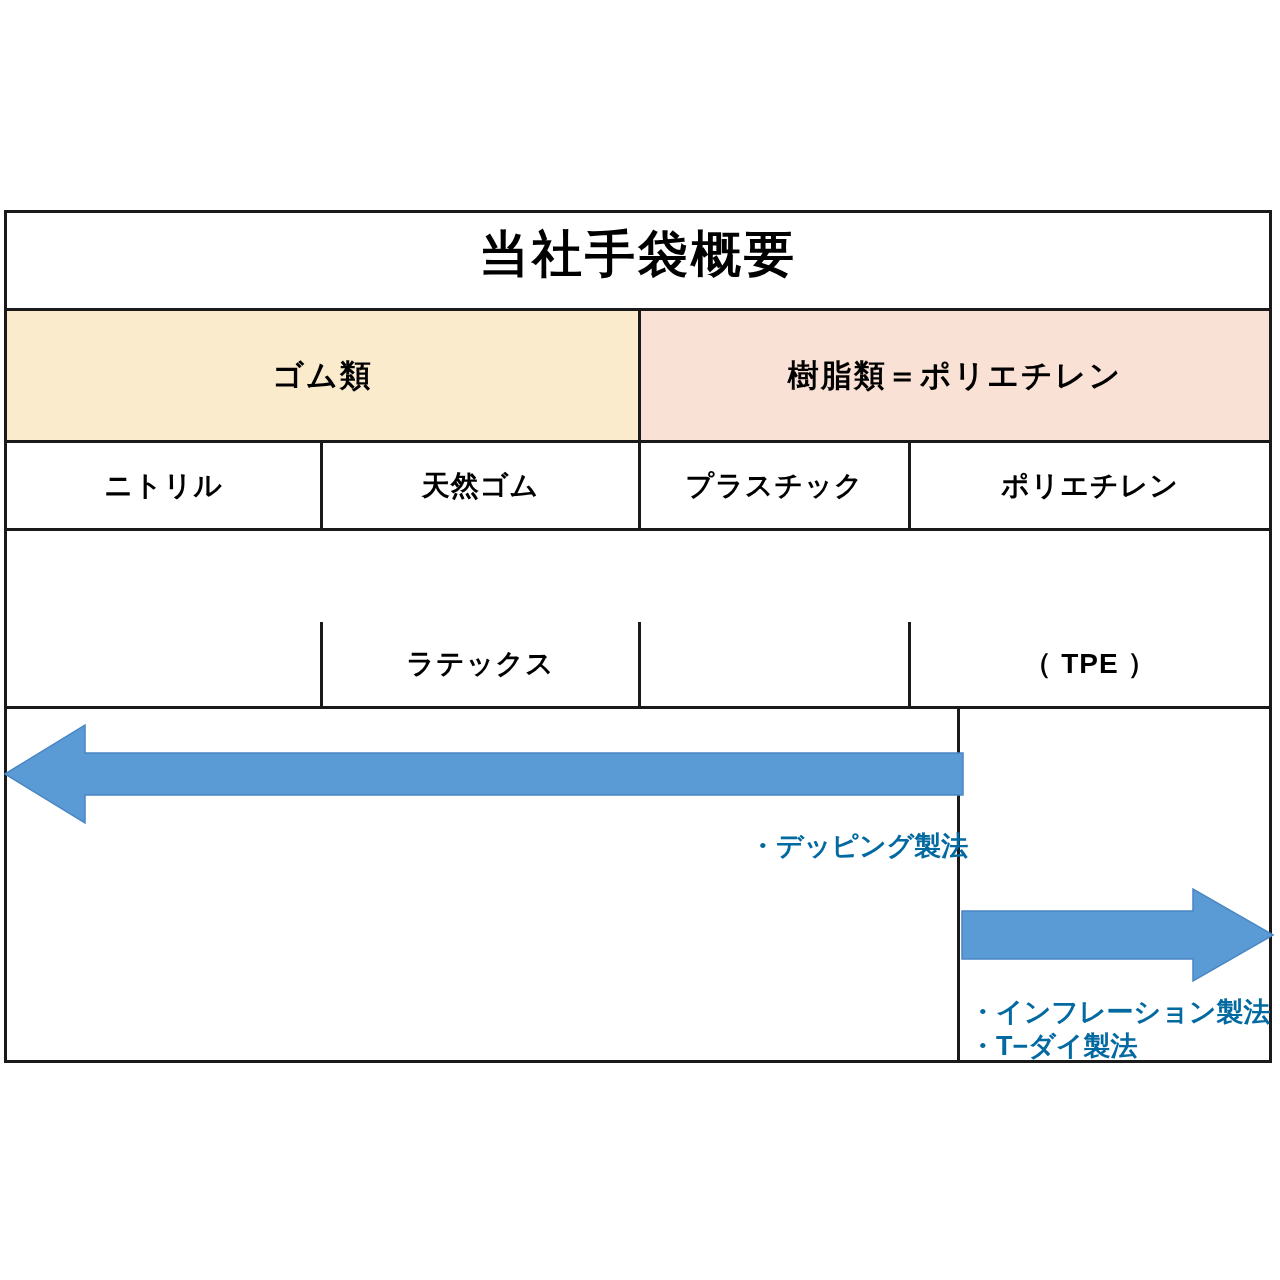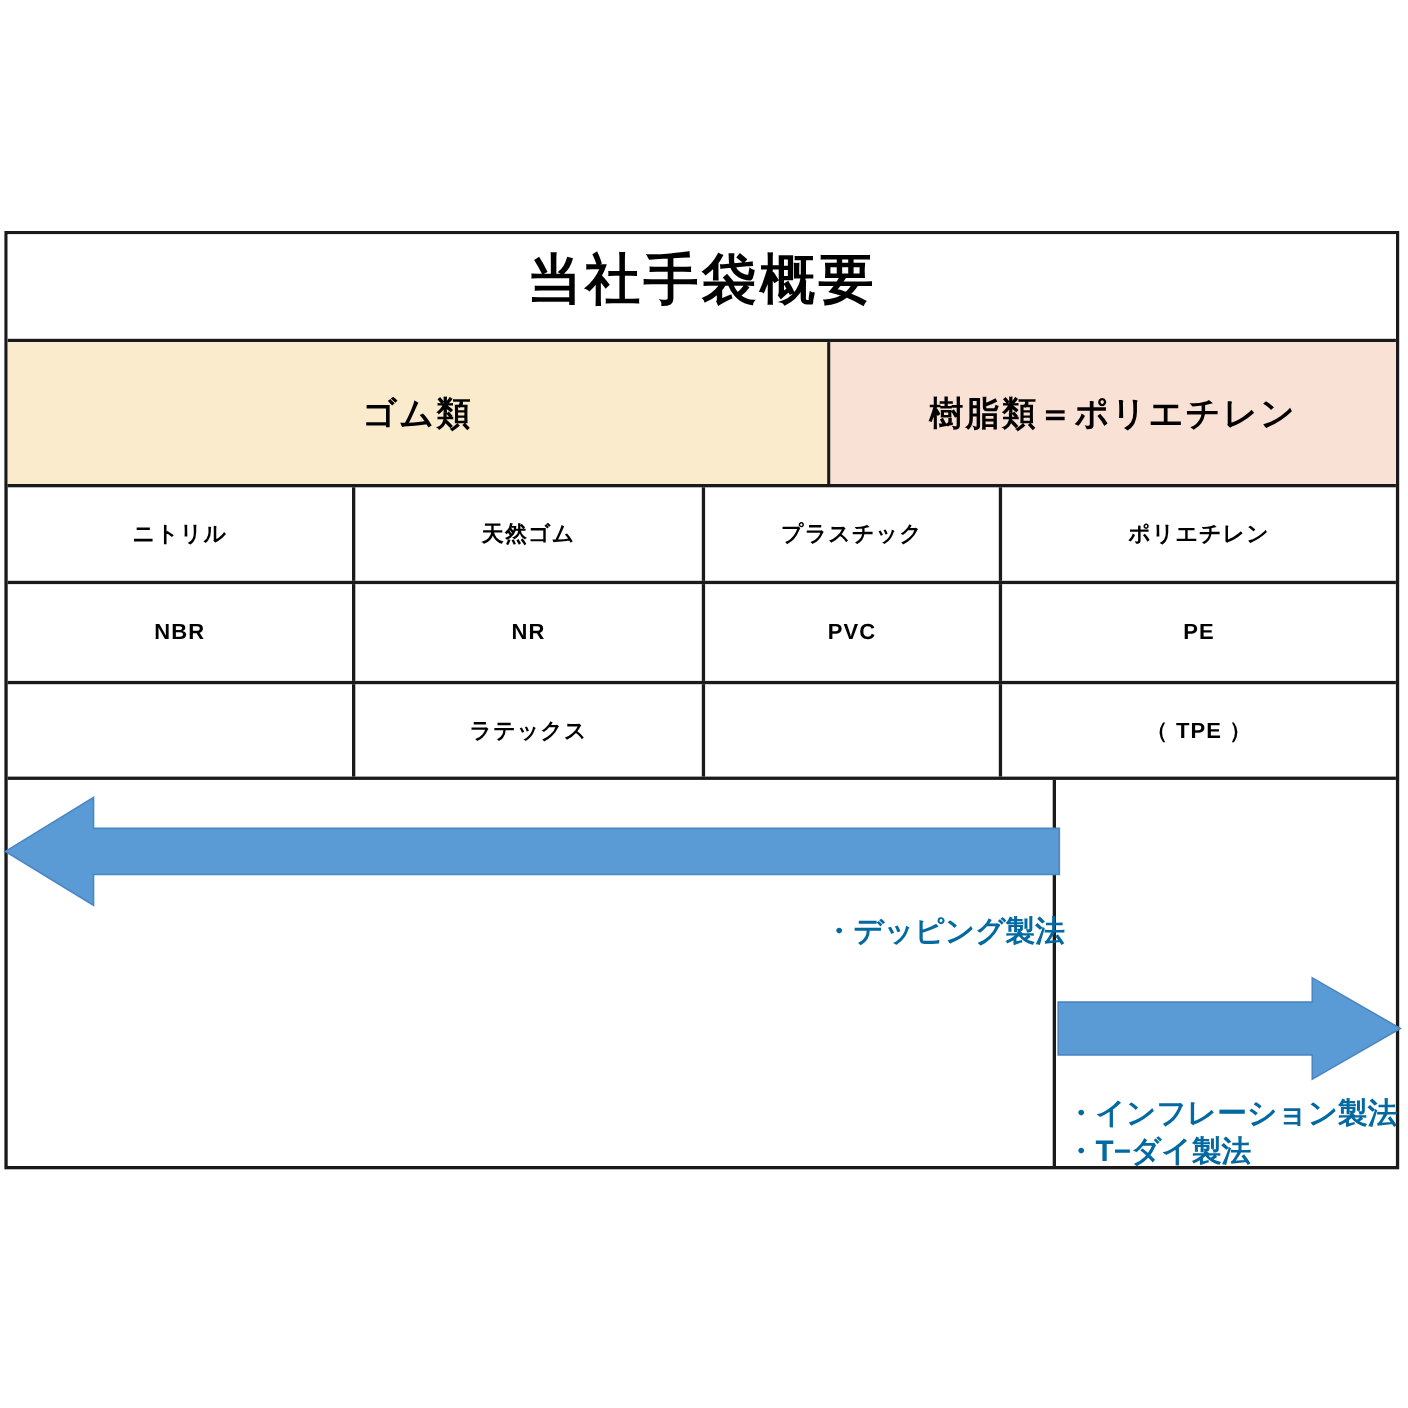--- a/index.html
+++ b/index.html
@@ -65,21 +65,21 @@
     box-sizing: border-box;
     display: flex;
     align-items: center;
     justify-content: center;
     font-size: 31px;
     font-weight: bold;
     color: #000000;
     letter-spacing: 2px;
   }
   .cat-cell.rubber {
-    width: 748px;
+    width: 634px;
     background: #FAEBCD;
     border-right: 3px solid #1a1a1a;
   }
   .cat-cell.resin {
     flex: 1;
     background: #FAE1D5;
   }
 
   
   .data-row {
@@ -92,21 +92,21 @@
   }
   #row-material { top: 230px; height: 88px; }
   #row-code     { top: 318px; height: 91px; }
   #row-extra    { top: 409px; height: 87px; }
 
   .data-cell {
     box-sizing: border-box;
     display: flex;
     align-items: center;
     justify-content: center;
-    font-size: 20px;
+    font-size: 28px;
     font-weight: bold;
     color: #000000;
     letter-spacing: 1px;
     border-right: 3px solid #1a1a1a;
   }
   .c1 { width: 316px; }
   .c2 { width: 318px; }
   .c3 { width: 270px; }
   .c4 { flex: 1; border-right: none; }
 
@@ -160,26 +160,20 @@
     <div class="cat-cell resin">樹脂類＝ポリエチレン</div>
   </div>
 
   <div class="data-row" id="row-material">
     <div class="data-cell c1">ニトリル</div>
     <div class="data-cell c2">天然ゴム</div>
     <div class="data-cell c3">プラスチック</div>
     <div class="data-cell c4">ポリエチレン</div>
   </div>
 
-  <div class="data-row" id="row-code">
-    <div class="data-cell c1">NBR</div>
-    <div class="data-cell c2">NR</div>
-    <div class="data-cell c3">PVC</div>
-    <div class="data-cell c4">PE</div>
-  </div>
 
   <div class="data-row" id="row-extra">
     <div class="data-cell c1"></div>
     <div class="data-cell c2">ラテックス</div>
     <div class="data-cell c3"></div>
     <div class="data-cell c4">（ TPE ）</div>
   </div>
 
   <div id="arrow-zone">
 

